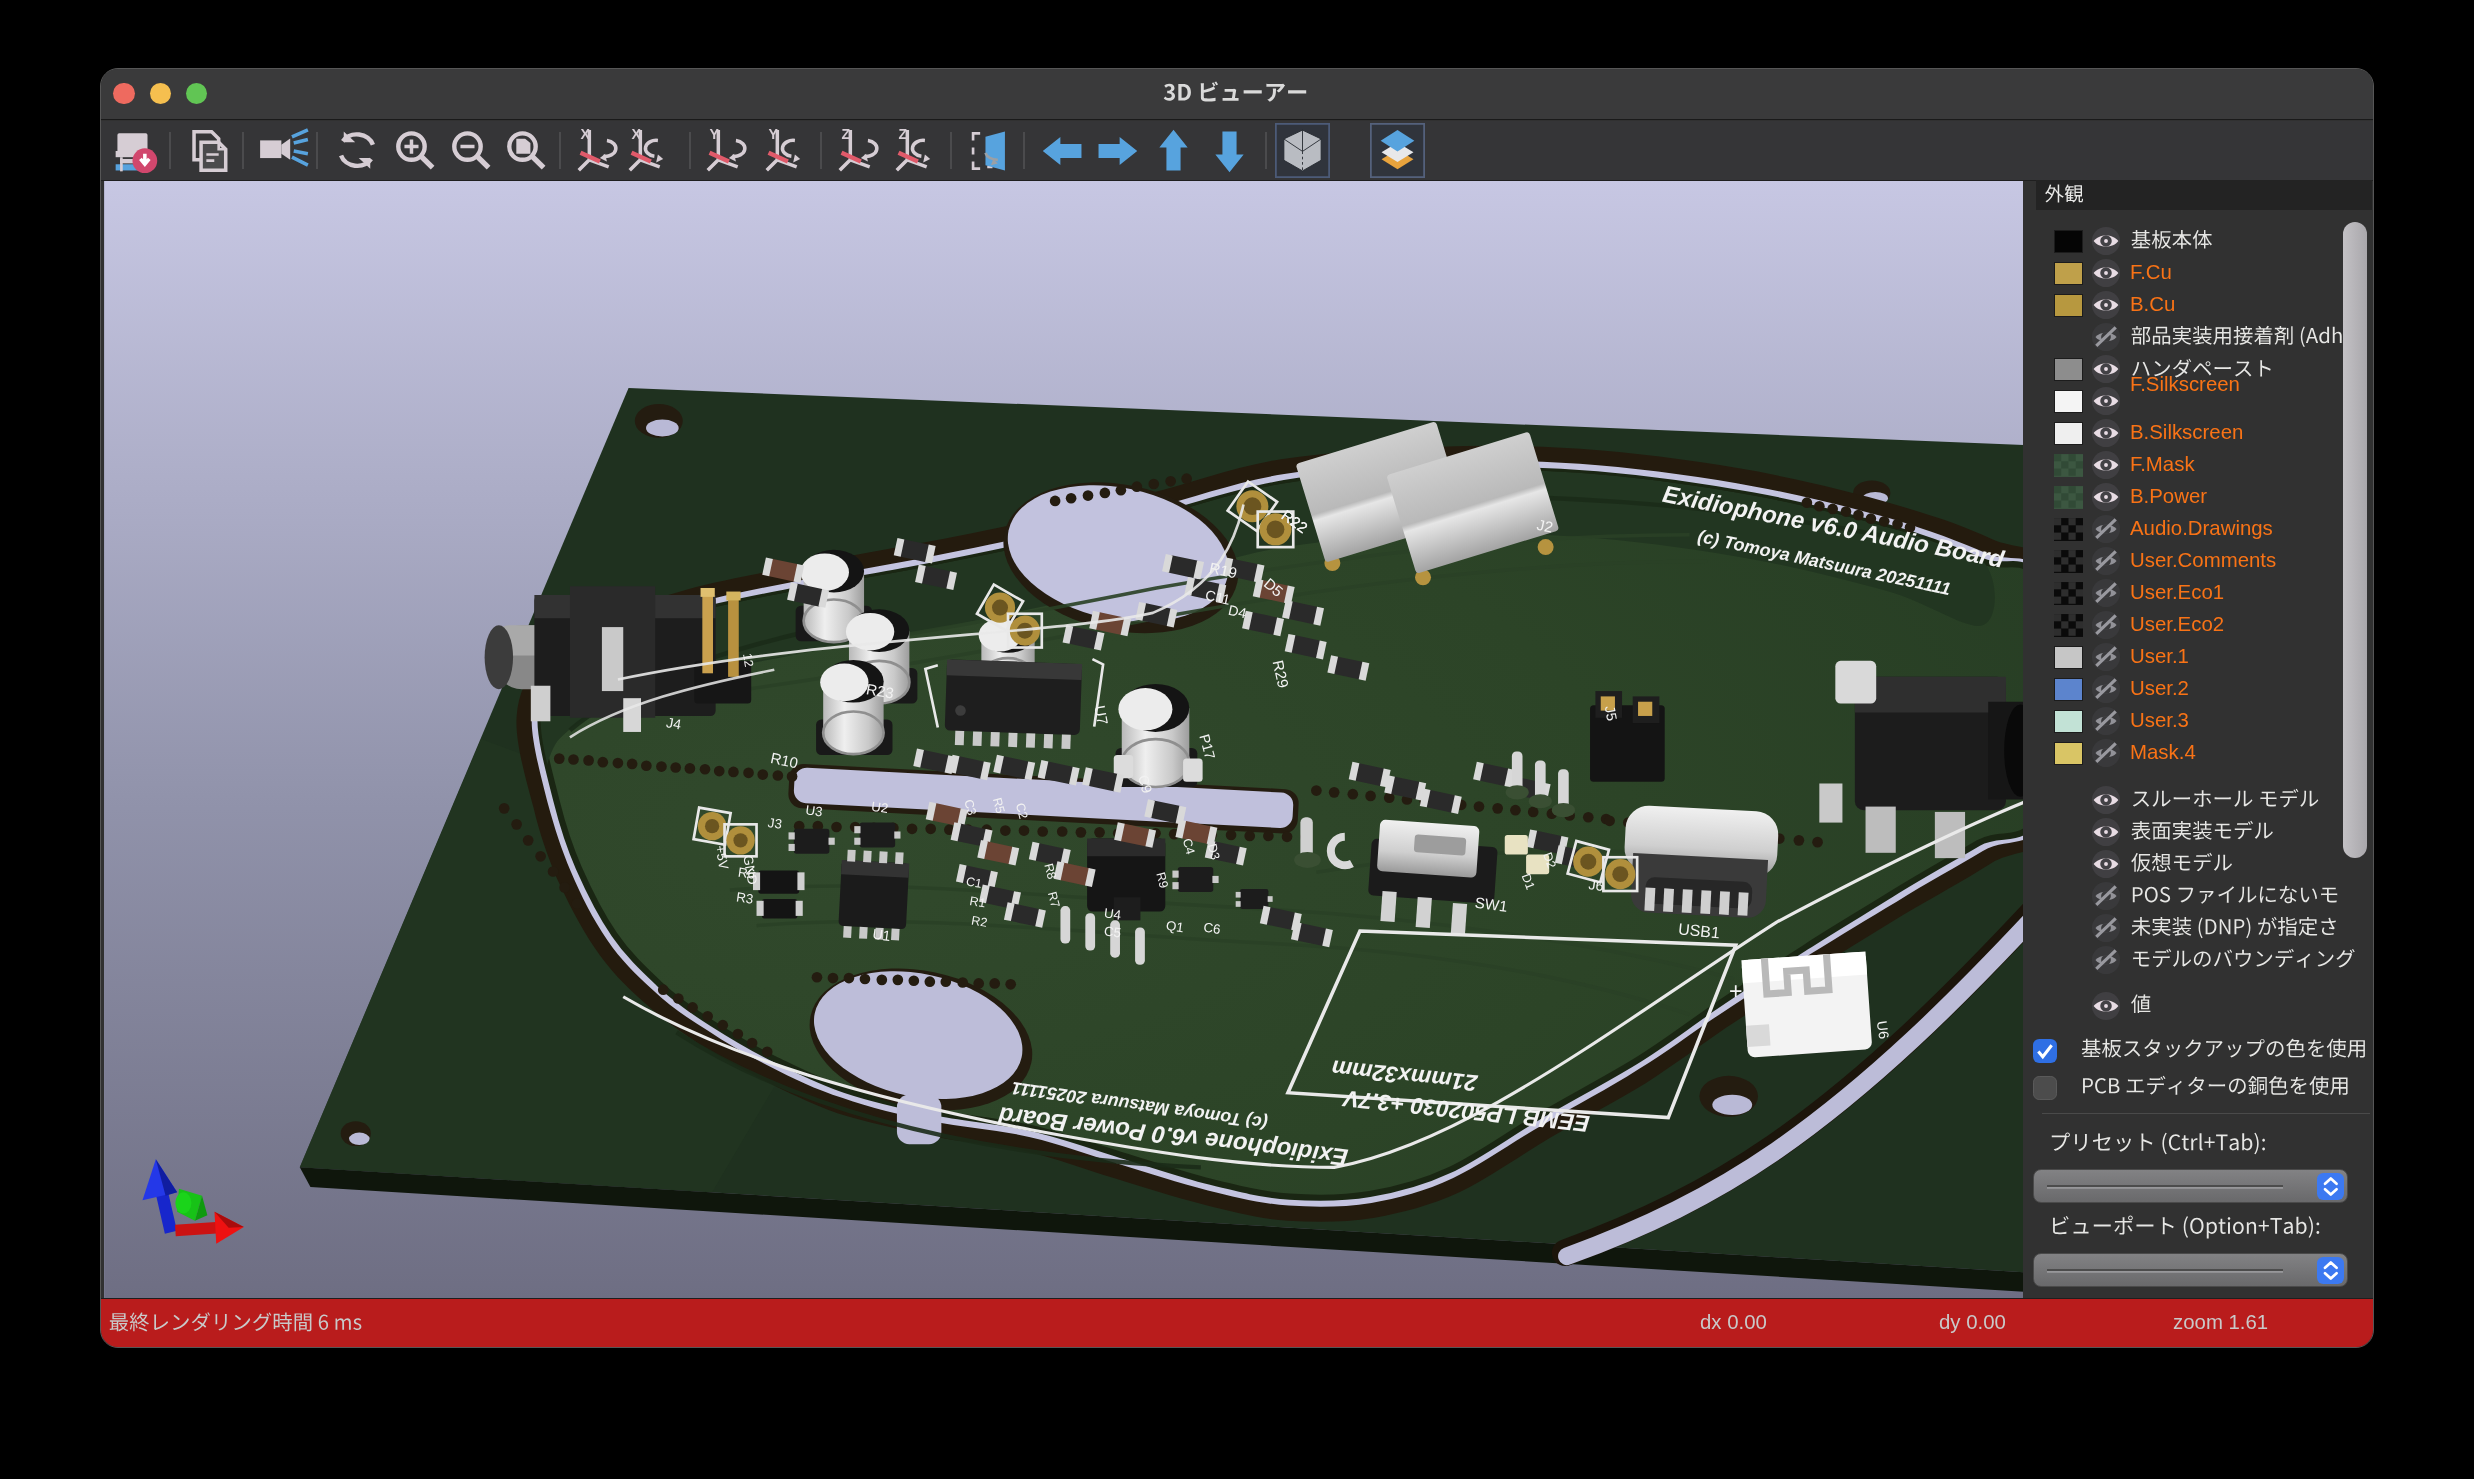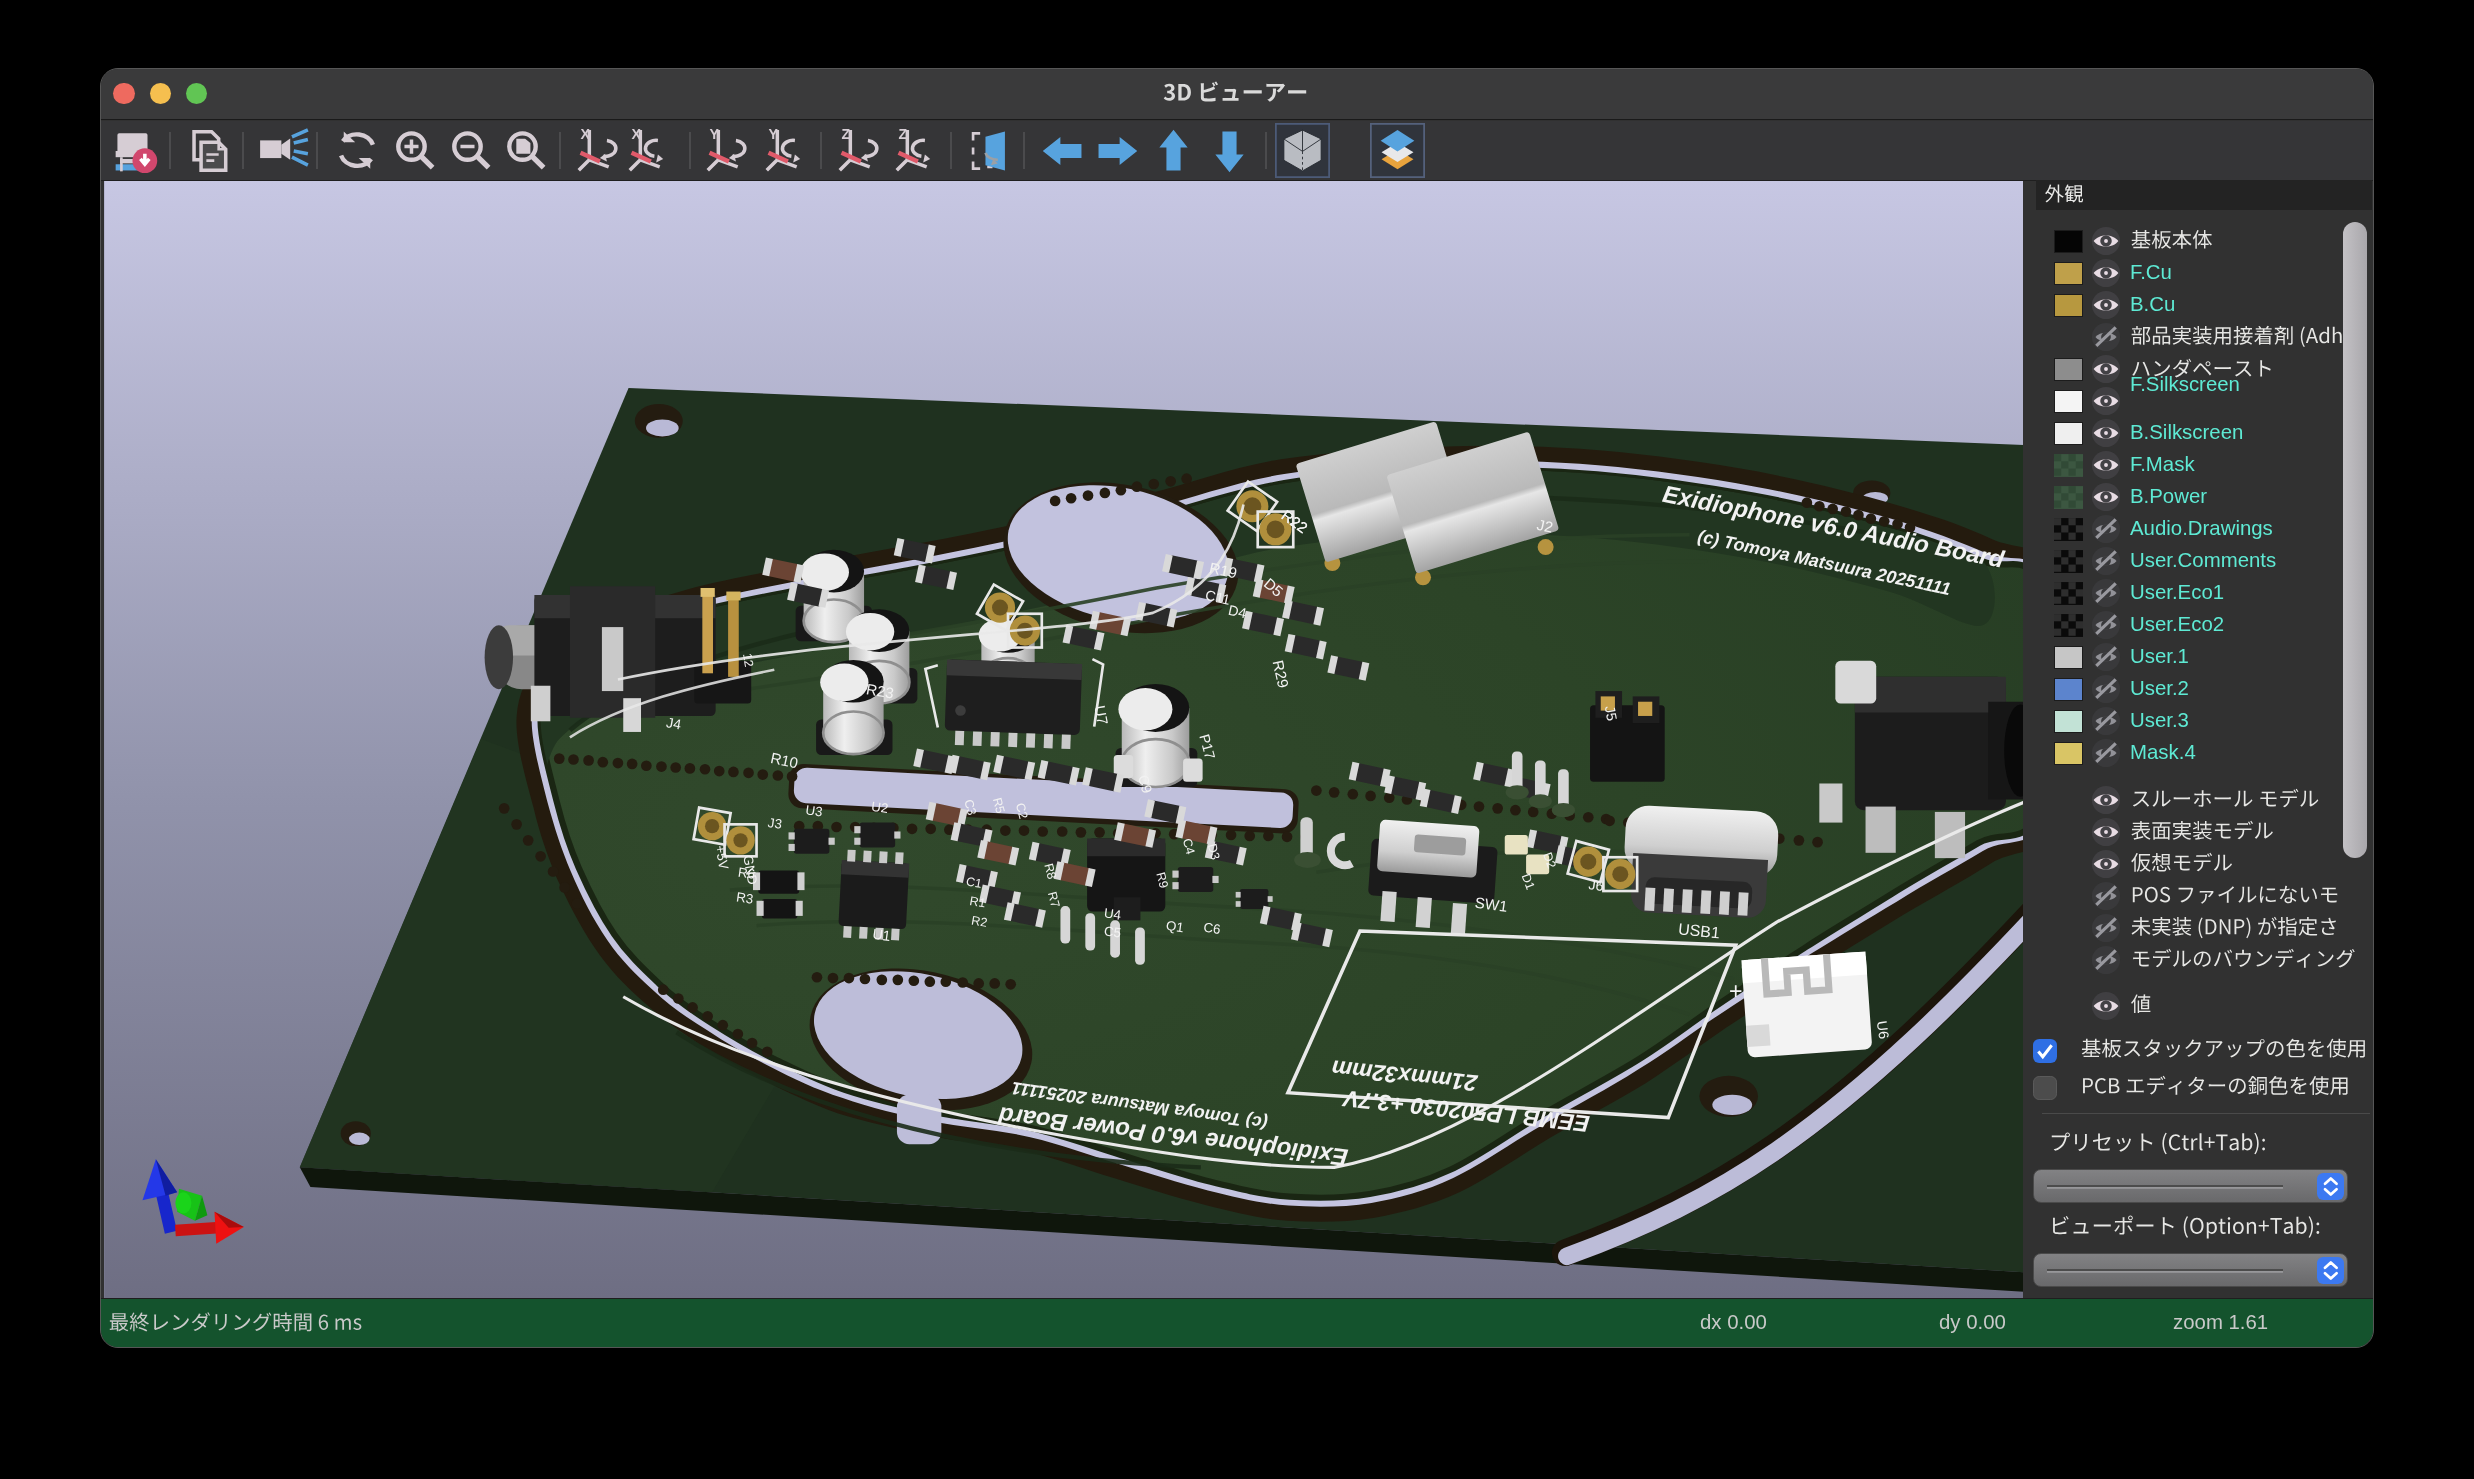--- a/index.html
+++ b/index.html
@@ -8,25 +8,25 @@
 #titlebar{position:absolute;left:0;top:0;width:100%;height:51px;background:#3a3a3b;
  border-bottom:0.9px solid #1a1a1a}
 .tl{position:absolute;top:14.2px;width:21.3px;height:21.3px;border-radius:50%}
 #toolbar{position:absolute;left:0;top:52px;width:100%;height:60px;background:#353537;
  border-bottom:0.9px solid #1f1f1f}
 .ticon{position:absolute;top:7.1px}
 .tsep{position:absolute;top:10.7px;width:1.8px;height:37px;background:#4b4b4d}
 #viewport{position:absolute;left:2.7px;top:112px;width:1920px;height:1117px;background:#8888a0}
 #panel{position:absolute;right:0;top:112px;width:350px;bottom:49px;background:#313131}
 #phead{position:absolute;left:13.3px;top:-0.9px;right:0.9px;height:30px;background:#232323}
-#statusbar{position:absolute;left:0;bottom:0;width:100%;height:49px;background:#14532d;
+#statusbar{position:absolute;left:0;bottom:0;width:100%;height:49px;background:#b91c1c;
  border-top:1.8px solid #1e1e1e}
 .swatch{position:absolute;left:17px;width:29px;height:23px}
 .eyerow{position:absolute;left:35px}
-.rowtxt{position:absolute;left:107px;color:#5eead4;font-size:20.4px;white-space:nowrap}
+.rowtxt{position:absolute;left:107px;color:#f97316;font-size:20.4px;white-space:nowrap}
 .stxt{color:#c9c9c9;font-size:20.4px;position:absolute;top:12.4px}
 #scrollbar{position:absolute;right:6.2px;top:41px;width:24px;height:636px;background:linear-gradient(90deg,#c3c1c5,#a9a7ab);border-radius:12.4px}
 .combo{position:absolute;left:9.8px;width:315px;height:34px;border-radius:8px;
  background:linear-gradient(#828284,#69696b);border:0.9px solid #4a4a4a}
 .combo .line{position:absolute;left:13.3px;right:64px;top:15px;height:1.8px;background:#4c4c4c;box-shadow:0 1.8px 0 #97979a}
 .combo .step{position:absolute;right:2.7px;top:2.7px;width:27.6px;height:27px;border-radius:6.2px;background:#3c79f1}
 .cb{position:absolute;left:9.8px;width:24px;height:24px;border-radius:6.2px}
 </style></head><body>
 <div id="win">
 <div id="titlebar">

